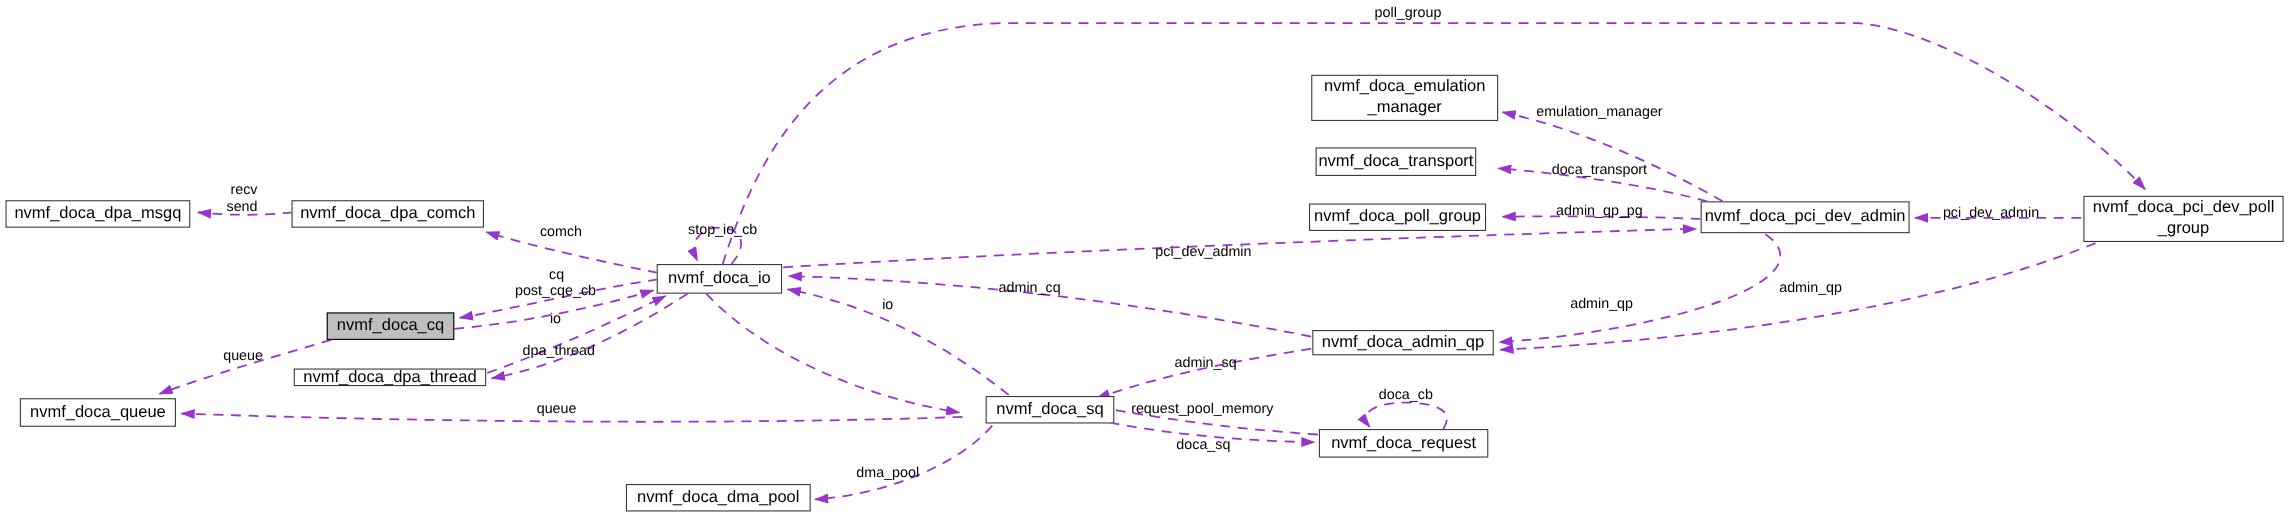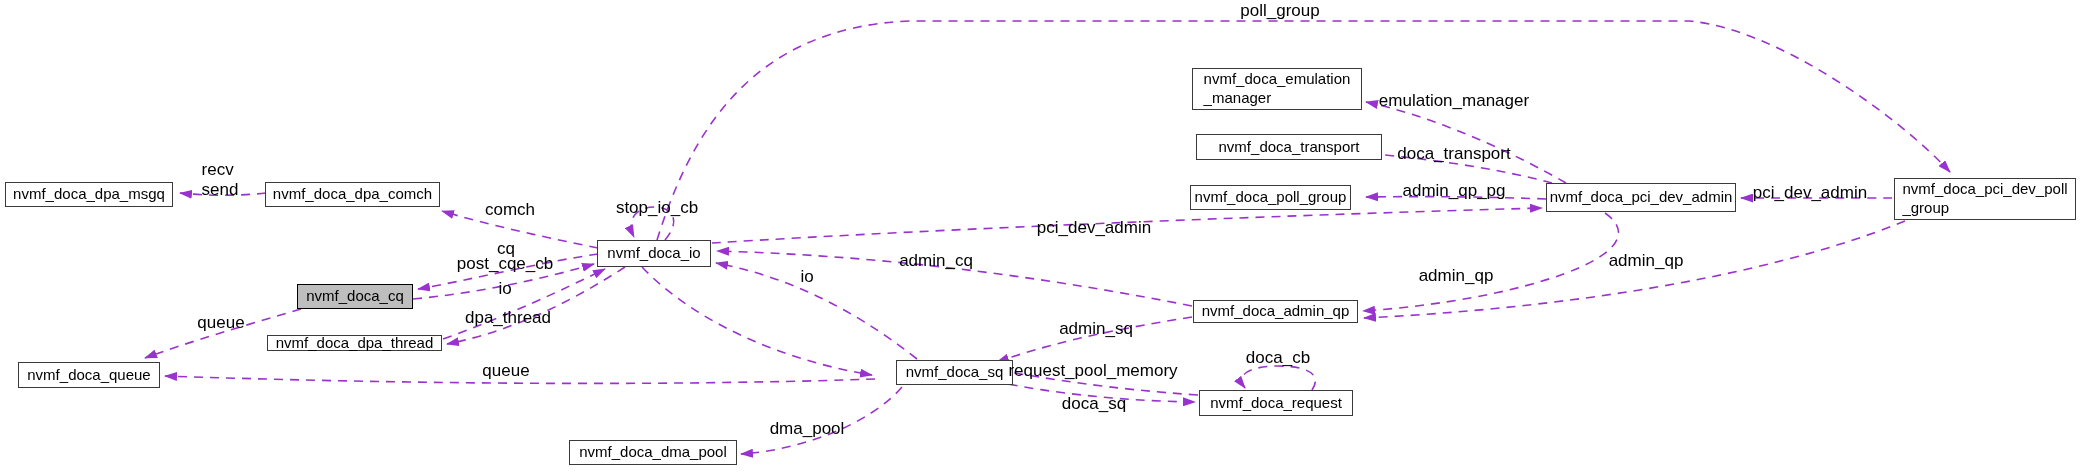--- a/index.html
+++ b/index.html
@@ -14,37 +14,38 @@
   .edge{
     fill:none;
     stroke:var(--edge-color,#9a32cd);
     stroke-width:1.6;
     stroke-dasharray:9 7;
   }
   .node{
     position:absolute;
     box-sizing:border-box;
     display:flex;align-items:center;justify-content:center;
+    text-align:center;
     background:var(--node-bg,#ffffff);
     border:1.5px solid var(--node-border,#3a3a3a);
     color:var(--text,#000);
     font-size:15px;line-height:1.25;
     white-space:pre-line;
     z-index:2;
   }
   .node.highlight{
     background:var(--highlight-bg,#bebebe);
     border-color:#000;
   }
   .elabel{
     position:absolute;
     transform:translate(-50%,-50%);
     color:var(--text,#000);
-    font-size:17px;line-height:1.18;
-    text-align:left;
+    font-size:13px;line-height:1.18;
+    text-align:right;
     white-space:pre-line;
     z-index:3;
   }
 </style>
 </head>
 <body>
 
 <div class="canvas">
 
   <svg class="edges" width="2083" height="472" viewBox="0 0 2083 472">
@@ -84,21 +85,21 @@
   <div class="node" style="left:265px;top:182px;width:175px;height:25px">nvmf_doca_dpa_comch</div>
   <div class="node" style="left:597px;top:240px;width:114px;height:27px">nvmf_doca_io</div>
   <div class="node highlight" style="left:297px;top:284px;width:116px;height:25px">nvmf_doca_cq</div>
   <div class="node" style="left:267px;top:335px;width:175px;height:16px">nvmf_doca_dpa_thread</div>
   <div class="node" style="left:18px;top:362px;width:142px;height:26px">nvmf_doca_queue</div>
   <div class="node" style="left:896px;top:360px;width:117px;height:25px">nvmf_doca_sq</div>
   <div class="node" style="left:569px;top:440px;width:168px;height:25px">nvmf_doca_dma_pool</div>
   <div class="node" style="left:1199px;top:390px;width:154px;height:26px">nvmf_doca_request</div>
   <div class="node" style="left:1193px;top:300px;width:165px;height:23px">nvmf_doca_admin_qp</div>
   <div class="node" style="left:1190px;top:185px;width:161px;height:25px">nvmf_doca_poll_group</div>
-  <div class="node" style="left:1196px;top:134px;width:186px;height:26px">nvmf_doca_transport</div>
+  <div class="node" style="left:1196px;top:134px;width:146px;height:26px">nvmf_doca_transport</div>
   <div class="node" style="left:1192px;top:68px;width:170px;height:42px">nvmf_doca_emulation
 _manager</div>
   <div class="node" style="left:1546px;top:183px;width:190px;height:29px">nvmf_doca_pci_dev_admin</div>
   <div class="node" style="left:1894px;top:178px;width:182px;height:42px">nvmf_doca_pci_dev_poll
 _group</div>
 
   <div class="elabel" style="left:220px;top:180px">recv
 send</div>
   <div class="elabel" style="left:510px;top:210px">comch</div>
   <div class="elabel" style="left:657px;top:208px">stop_io_cb</div>

